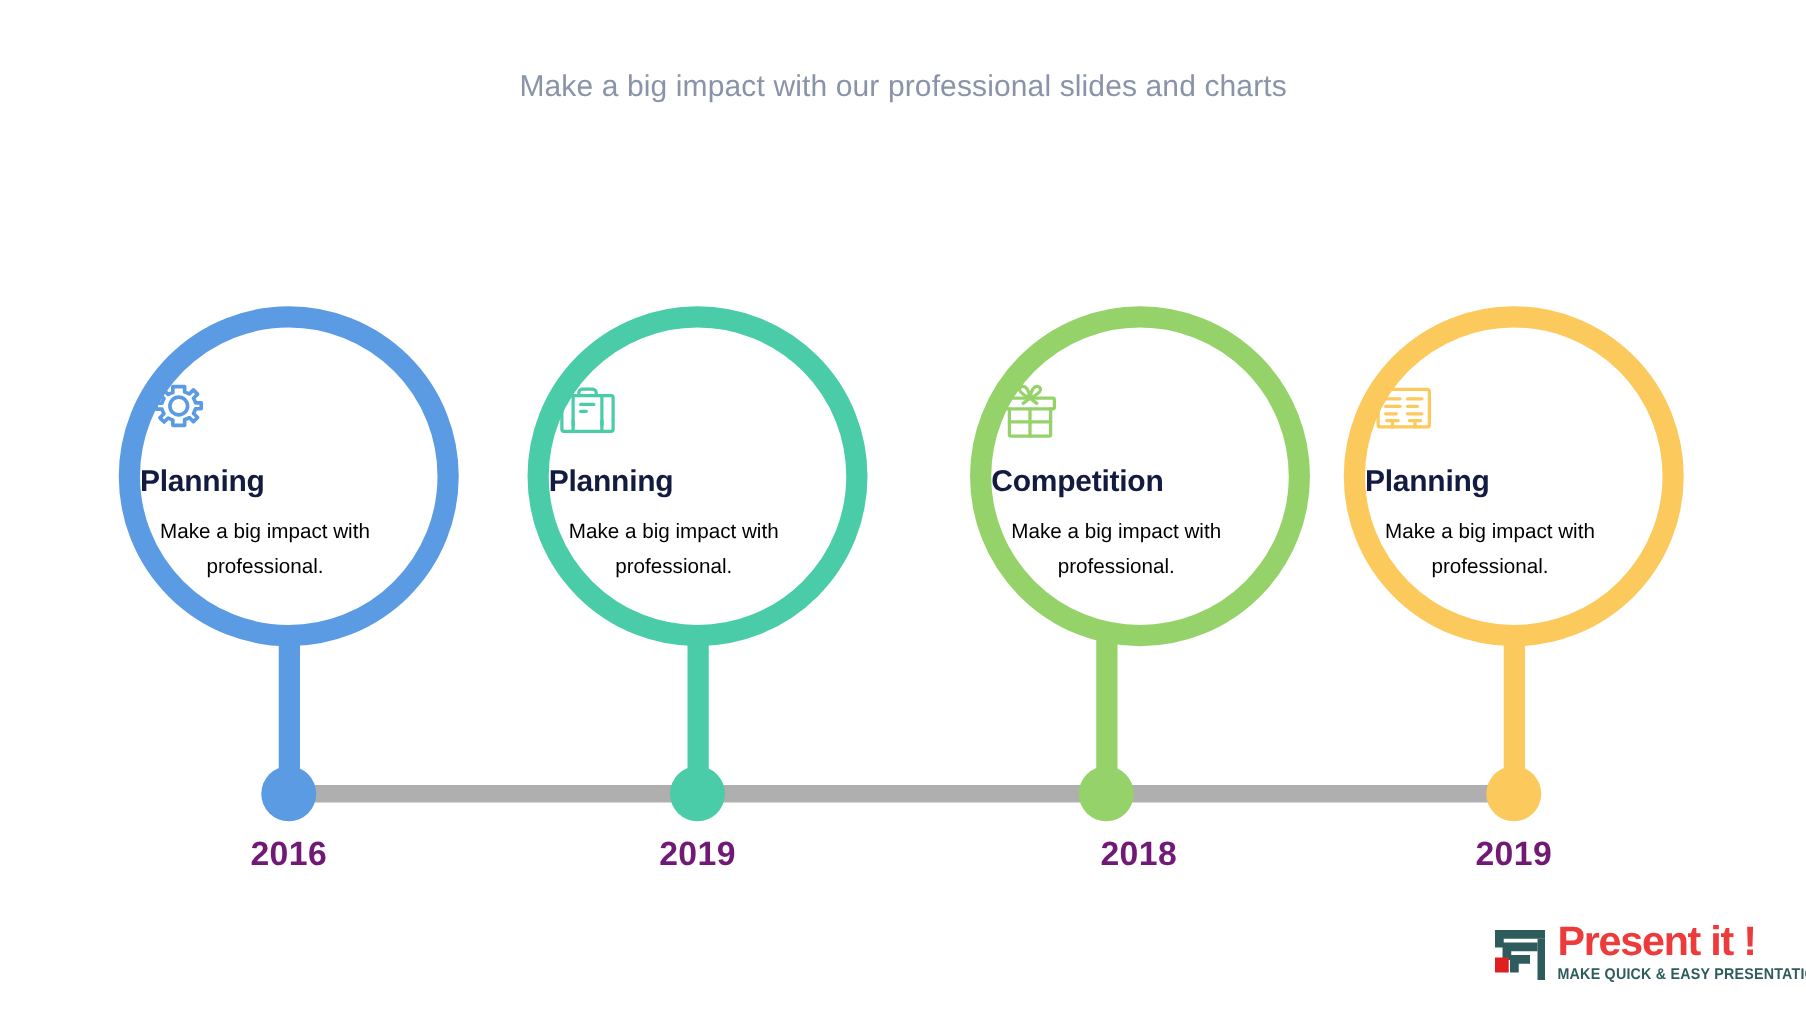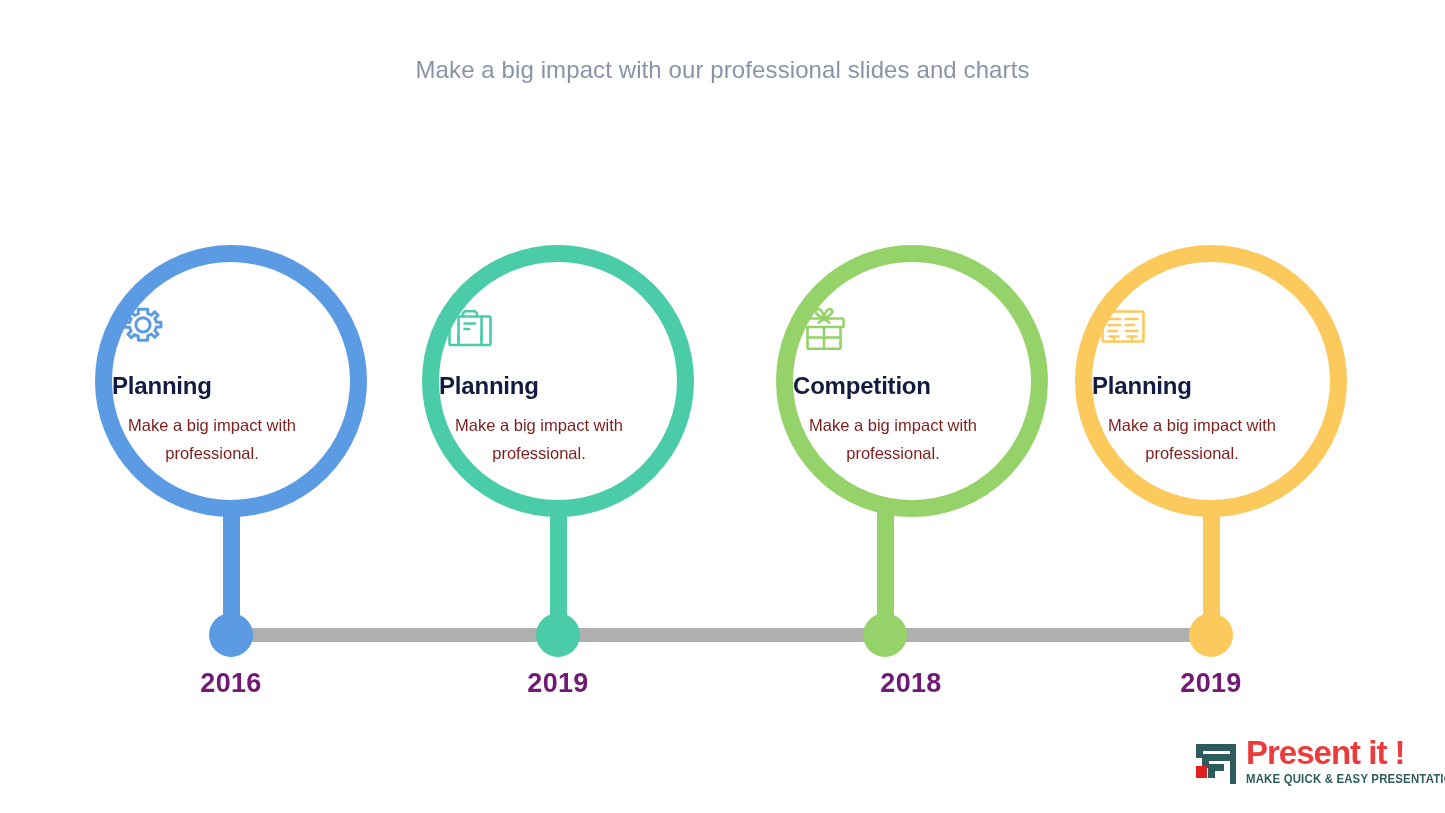--- a/index.html
+++ b/index.html
@@ -92,21 +92,21 @@
     font-size:24px;
     font-weight:bold;
     color:#141B41;
     letter-spacing:-0.2px;
   }
 
   .card-desc {
     margin-top:12px;
     font-size:16.5px;
     line-height:1.68;
-    color:#7f1d1d;
+    color:#000000;
     text-align:center;
     width:200px;
   }
 
   .year {
     position:absolute;
     width:160px;
     text-align:center;
     font-size:27px;
     font-weight:bold;

